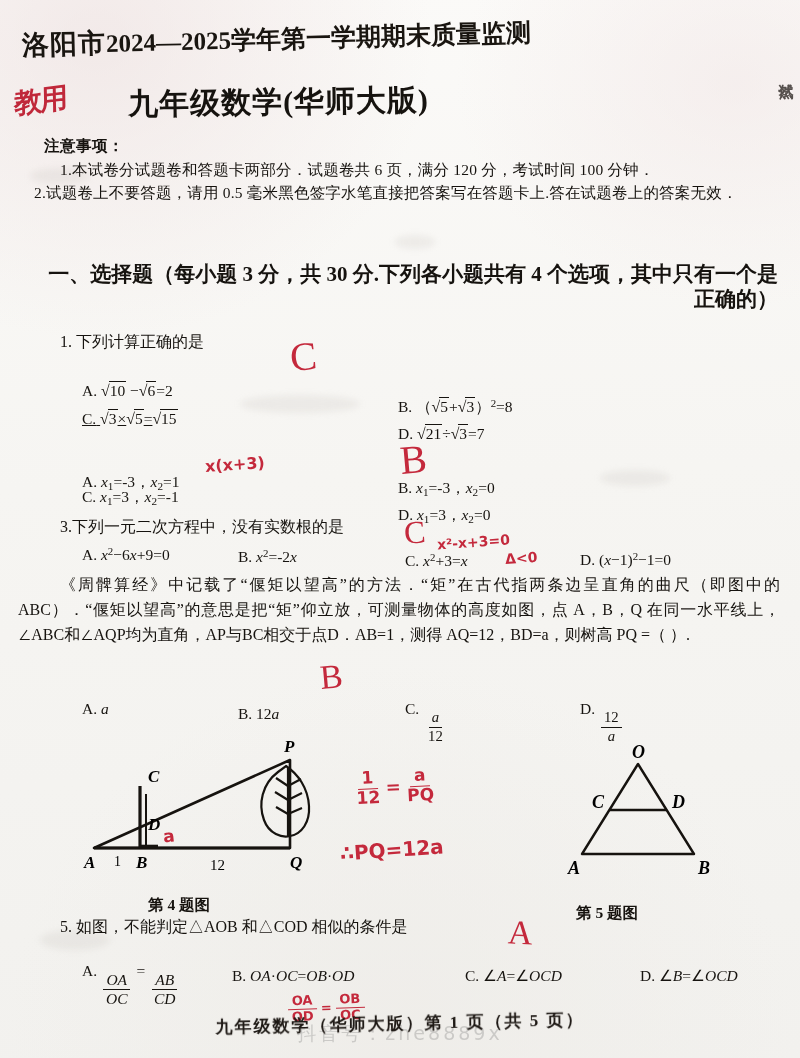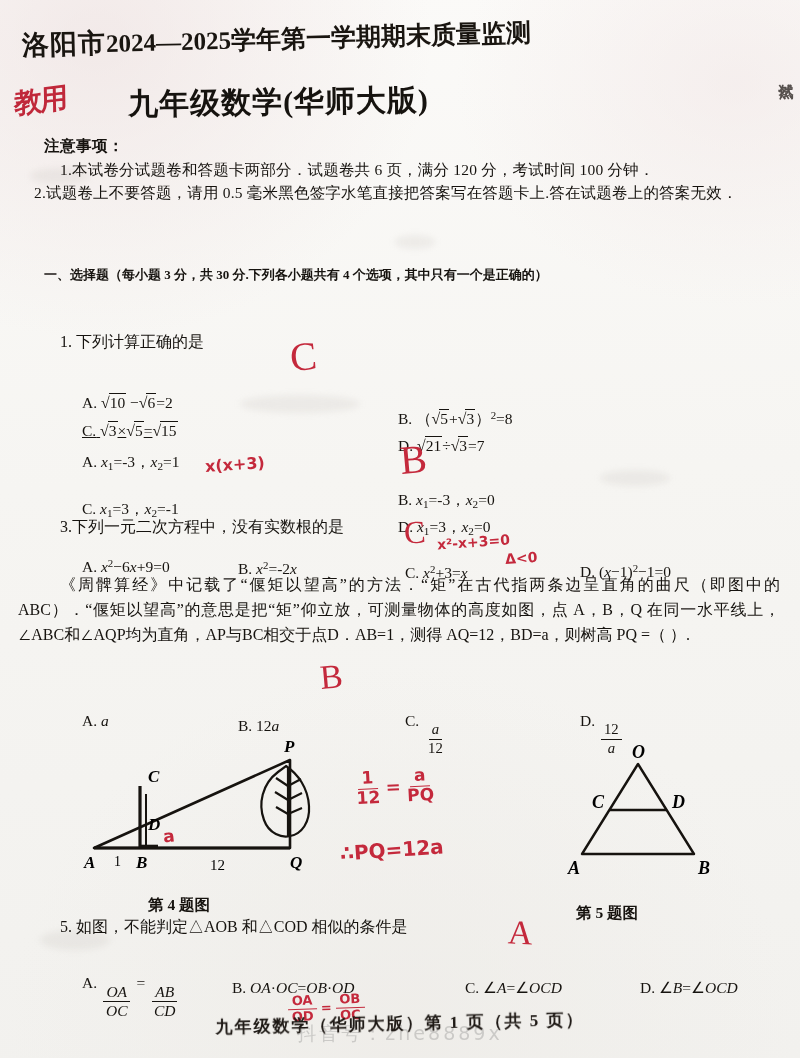--- a/index.html
+++ b/index.html
@@ -65,28 +65,28 @@
   .notice p {
     margin: 2px 0 0 0;
     font-size: 15.5px; line-height: 21px; text-indent: 16px;
     letter-spacing: .2px;
   }
   .notice p.wrap { text-indent: 16px; margin-left: -26px; }
 
   
   .sec-head {
     position: absolute; left: 18px; top: 262px; width: 760px;
-    font-size: 13px; font-weight: 700; line-height: 25px;
+    font-size: 21px; font-weight: 700; line-height: 25px; text-align: right;
   }
   .sec-head .ind { padding-left: 26px; display:inline-block; }
 
   
   .q { position: absolute; font-size: 16px; line-height: 23px; }
   .qstem { font-weight: 400; }
-  .opt { position: absolute; white-space: nowrap; font-size: 15.5px; margin-top: 12px; }
+  .opt { position: absolute; white-space: nowrap; font-size: 15.5px; }
   i, .mi { font-family: "Liberation Serif", serif; font-style: italic; }
 
   .sub { font-size: .72em; vertical-align: -.28em; }
   .sup { font-size: .70em; vertical-align: .50em; }
 
   
   .rad { display: inline-block; white-space: nowrap; }
   .rad > .sign { font-size: 1.02em; }
   .rad > .bar {
     border-top: 1.3px solid #16130f;
@@ -212,21 +212,21 @@
   <div class="opt" style="left:398px;top:425px;">
     <span>D.</span>
     <span>
       <span class="rad"><span class="sign">√</span><span class="bar">21</span></span>÷<span class="rad"><span class="sign">√</span><span class="bar">3</span></span>=7
     </span>
   </div>
 
   <div class="hw hw-letter" style="left:400px;top:436px;">B</div>
   <div class="hw hw-small" style="left:205px;top:455px;font-size:16px;">x(x+3)</div>
 
-  <div class="opt" style="left:82px;top:440px;">
+  <div class="opt" style="left:82px;top:472px;">
     <span>A.</span>
     <span><i>x</i><span class="sub">1</span>=-3，<i>x</i><span class="sub">2</span>=1</span>
   </div>
   <div class="opt" style="left:398px;top:478px;">
     <span>B.</span>
     <span><i>x</i><span class="sub">1</span>=-3，<i>x</i><span class="sub">2</span>=0</span>
   </div>
   <div class="opt" style="left:82px;top:487px;">
     <span>C.</span>
     <span><i>x</i><span class="sub">1</span>=3，<i>x</i><span class="sub">2</span>=-1</span>

